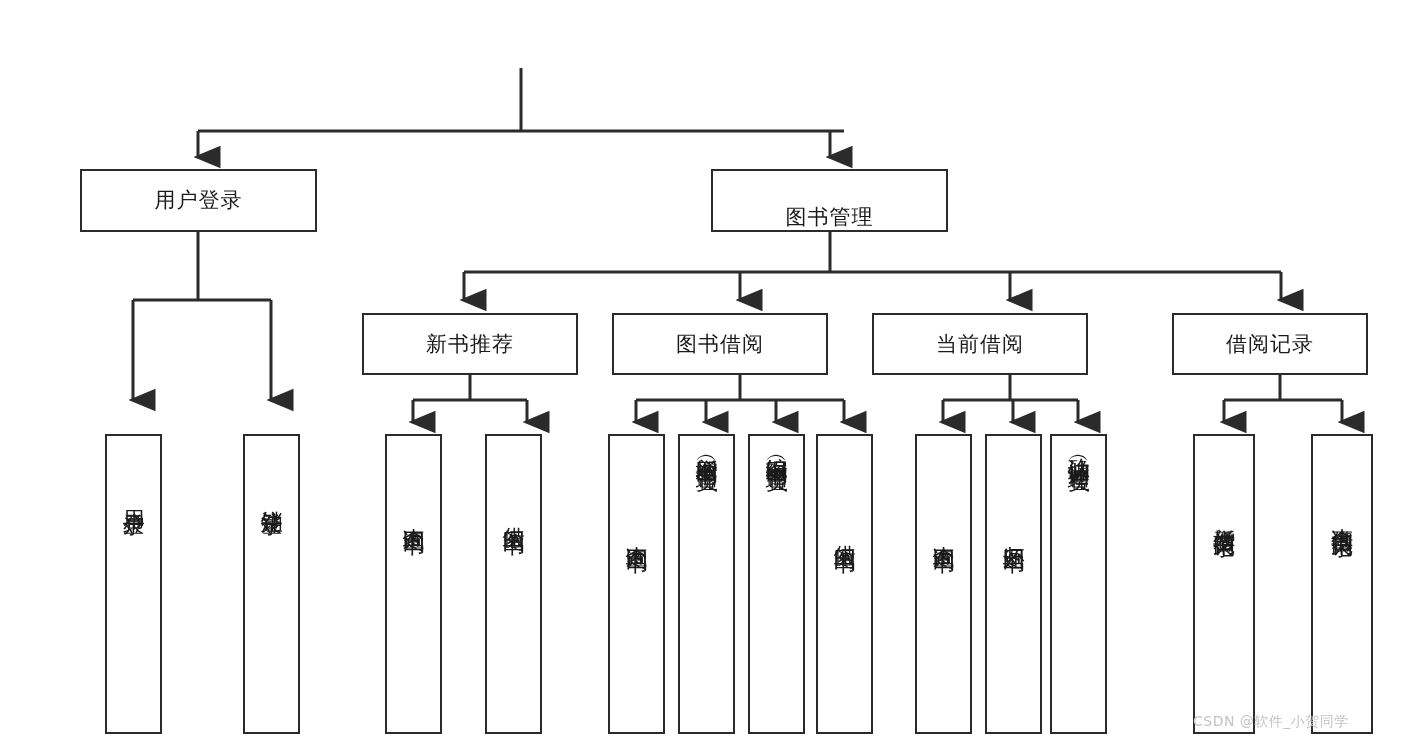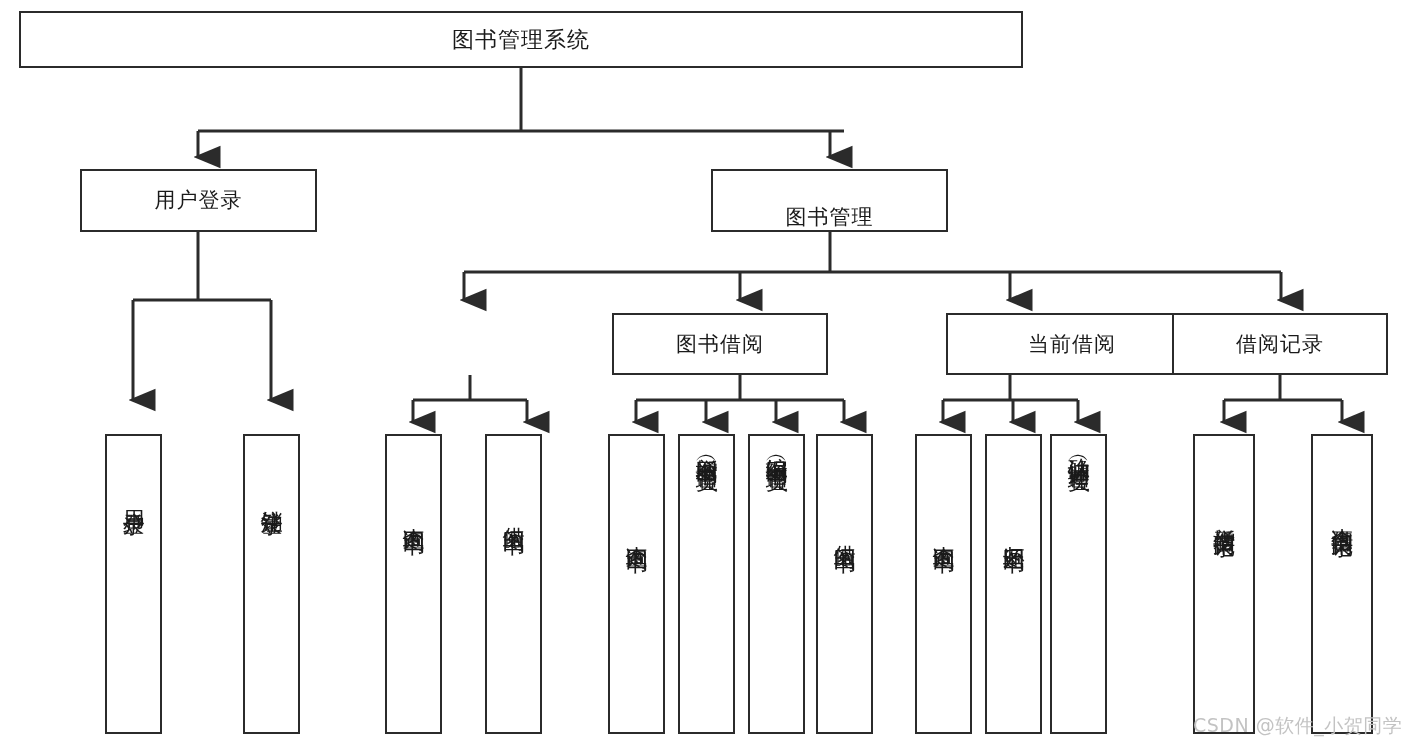--- a/index.html
+++ b/index.html
@@ -68,21 +68,21 @@
   .node.vertical.mid2 .label {
     padding-top: 88px;
   }
   .node.vertical.mid3 .label {
     padding-top: 70px;
   }
   .watermark {
     position: absolute;
     left: 1193px;
     top: 713px;
-    font-size: 19px;
+    font-size: 14px;
     color: #c3c3c3;
     white-space: nowrap;
     z-index: 5;
     letter-spacing: 0.5px;
   }
 </style>
 </head>
 <body>
 
 <div id="canvas">
@@ -130,38 +130,38 @@
       <path d="M 1013 400 L 1013 422" marker-end="url(#arrow)"></path>
       <path d="M 1078 400 L 1078 422" marker-end="url(#arrow)"></path>
 
       <path d="M 1280 375 L 1280 400"></path>
       <path d="M 1224 400 L 1342 400"></path>
       <path d="M 1224 400 L 1224 422" marker-end="url(#arrow)"></path>
       <path d="M 1342 400 L 1342 422" marker-end="url(#arrow)"></path>
     </g>
   </svg>
 
-  <div class="node root horizontal" style="left:19px; top:11px; width:1004px; height:57px;">
-    <span class="label">图书管理系统</span>
-  </div>
 
   <div class="node horizontal" style="left:80px; top:169px; width:237px; height:63px;">
     <span class="label">用户登录</span>
   </div>
   <div class="node horizontal" style="left:711px; top:169px; width:237px; height:63px;align-items:flex-end;">
     <span class="label">图书管理</span>
   </div>
 
+  <div class="node horizontal" style="left:362px; top:313px; width:216px; height:62px;">
+    <span class="label">新书推荐</span>
+  </div>
   <div class="node horizontal" style="left:612px; top:313px; width:216px; height:62px;">
     <span class="label">图书借阅</span>
   </div>
-  <div class="node horizontal" style="left:946px; top:313px; width:252px; height:62px;">
+  <div class="node horizontal" style="left:872px; top:313px; width:216px; height:62px;">
     <span class="label">当前借阅</span>
   </div>
-  <div class="node horizontal" style="left:1172px; top:313px; width:216px; height:62px;">
+  <div class="node horizontal" style="left:1172px; top:313px; width:196px; height:62px;">
     <span class="label">借阅记录</span>
   </div>
 
   <div class="node vertical mid" style="left:105px; top:434px; width:57px; height:300px;">
     <span class="label">用户登录</span>
   </div>
   <div class="node vertical mid" style="left:243px; top:434px; width:57px; height:300px;">
     <span class="label">注销登录</span>
   </div>
 

